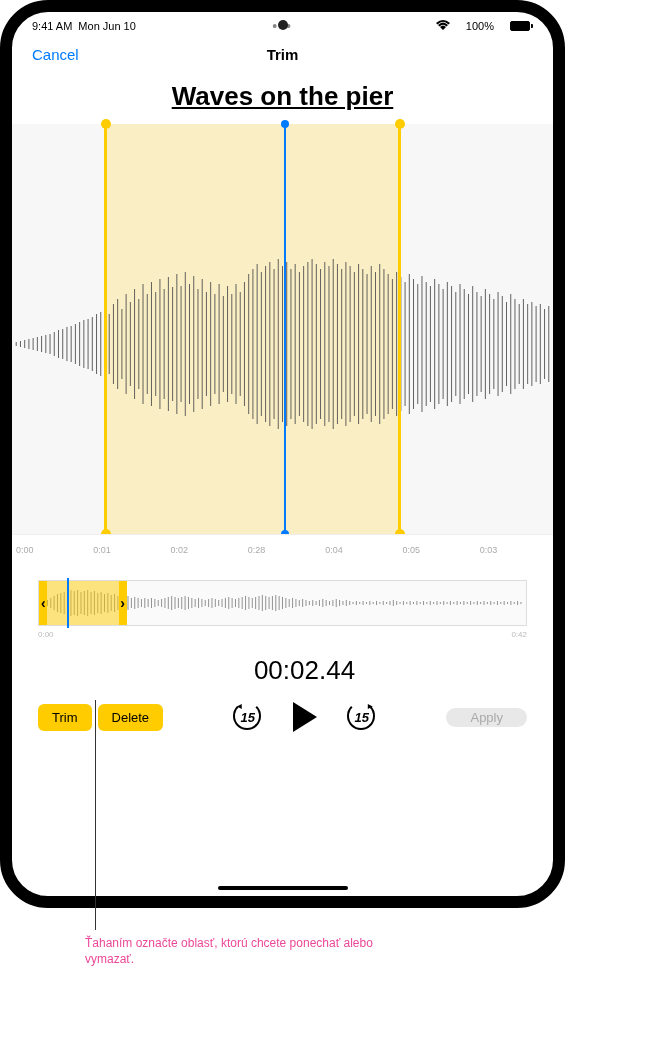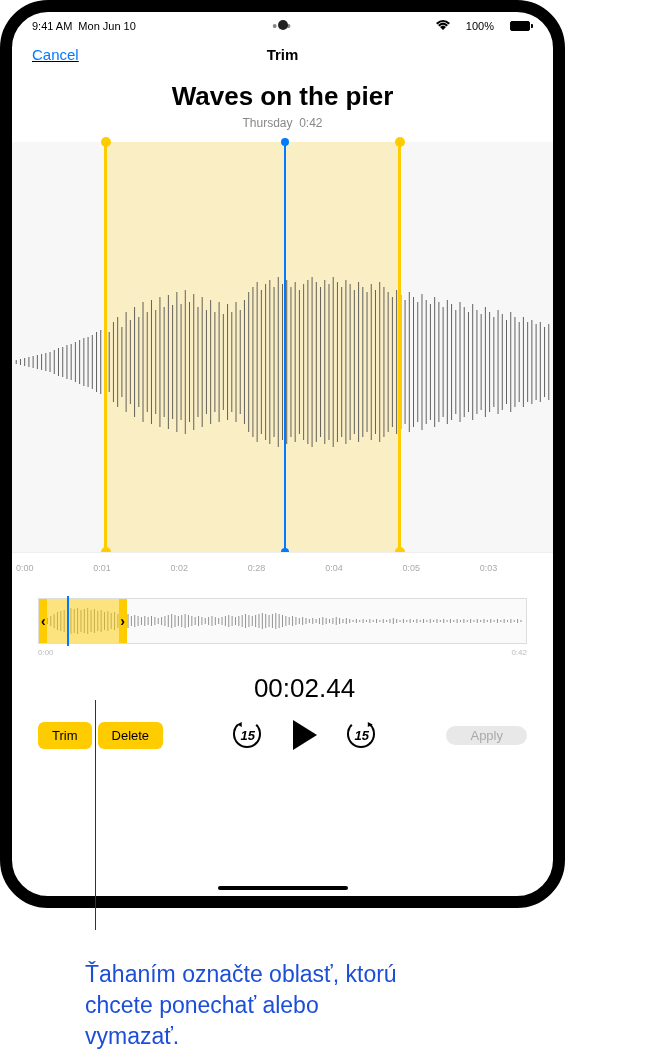--- a/index.html
+++ b/index.html
@@ -81,39 +81,39 @@
       background: #000;
       margin-left: 1px;
       border-radius: 0 1px 1px 0;
     }
     .nav-bar {
       display: flex;
       justify-content: space-between;
       align-items: flex-end;
       padding: 10px 20px;
       position: relative;
-      text-decoration: underline;
     }
     .cancel-btn {
       color: #007AFF;
       font-size: 15px;
       background: none;
       border: none;
       cursor: pointer;
     }
     .nav-title {
       position: absolute;
       left: 50%;
       transform: translateX(-50%);
       font-size: 15px;
       font-weight: 600;
     }
     .recording-header {
       text-align: center;
       padding: 8px 18px 12px;
+      text-decoration: underline;
     }
     .recording-title {
       font-size: 26px;
       font-weight: 700;
     }
     .recording-meta {
       font-size: 12px;
       color: #888;
       margin-top: 4px;
     }
@@ -368,25 +368,24 @@
       left: 95px;
       top: 700px;
       width: 1px;
       height: 230px;
       background: #333;
     }
     .callout-text {
       position: absolute;
       left: 85px;
       top: 935px;
-      font-size: 23px;
+      font-size: 12px;
       line-height: 1.35;
-      color: #1d4ed8;
+      color: #ec4899;
       max-width: 320px;
-      margin-top: 24px;
     }
   </style>
 </head>
 <body>
 
 <div class="device-frame">
   <div class="notch"></div>
 
   <div class="status-bar">
     <div class="status-left">
@@ -408,23 +407,20 @@
     </div>
   </div>
 
   <div class="nav-bar">
     <button class="cancel-btn">Cancel</button>
     <span class="nav-title">Trim</span>
   </div>
 
   <div class="recording-header">
     <div class="recording-title">Waves on the pier</div>
-    <div class="recording-meta">
-      <span>Thursday</span>&nbsp;&nbsp;<span>0:42</span>
-    </div>
   </div>
 
   <div class="waveform-container">
     <div class="trim-selection"></div>
     <svg class="waveform-svg" preserveAspectRatio="none" viewBox="0 0 640 200">
       <g stroke="#555" stroke-width="1">
         <line x1="5" y1="98" x2="5" y2="102"></line>
           <line x1="10" y1="97" x2="10" y2="103"></line>
           <line x1="15" y1="96" x2="15" y2="104"></line>
           <line x1="20" y1="95" x2="20" y2="105"></line>

